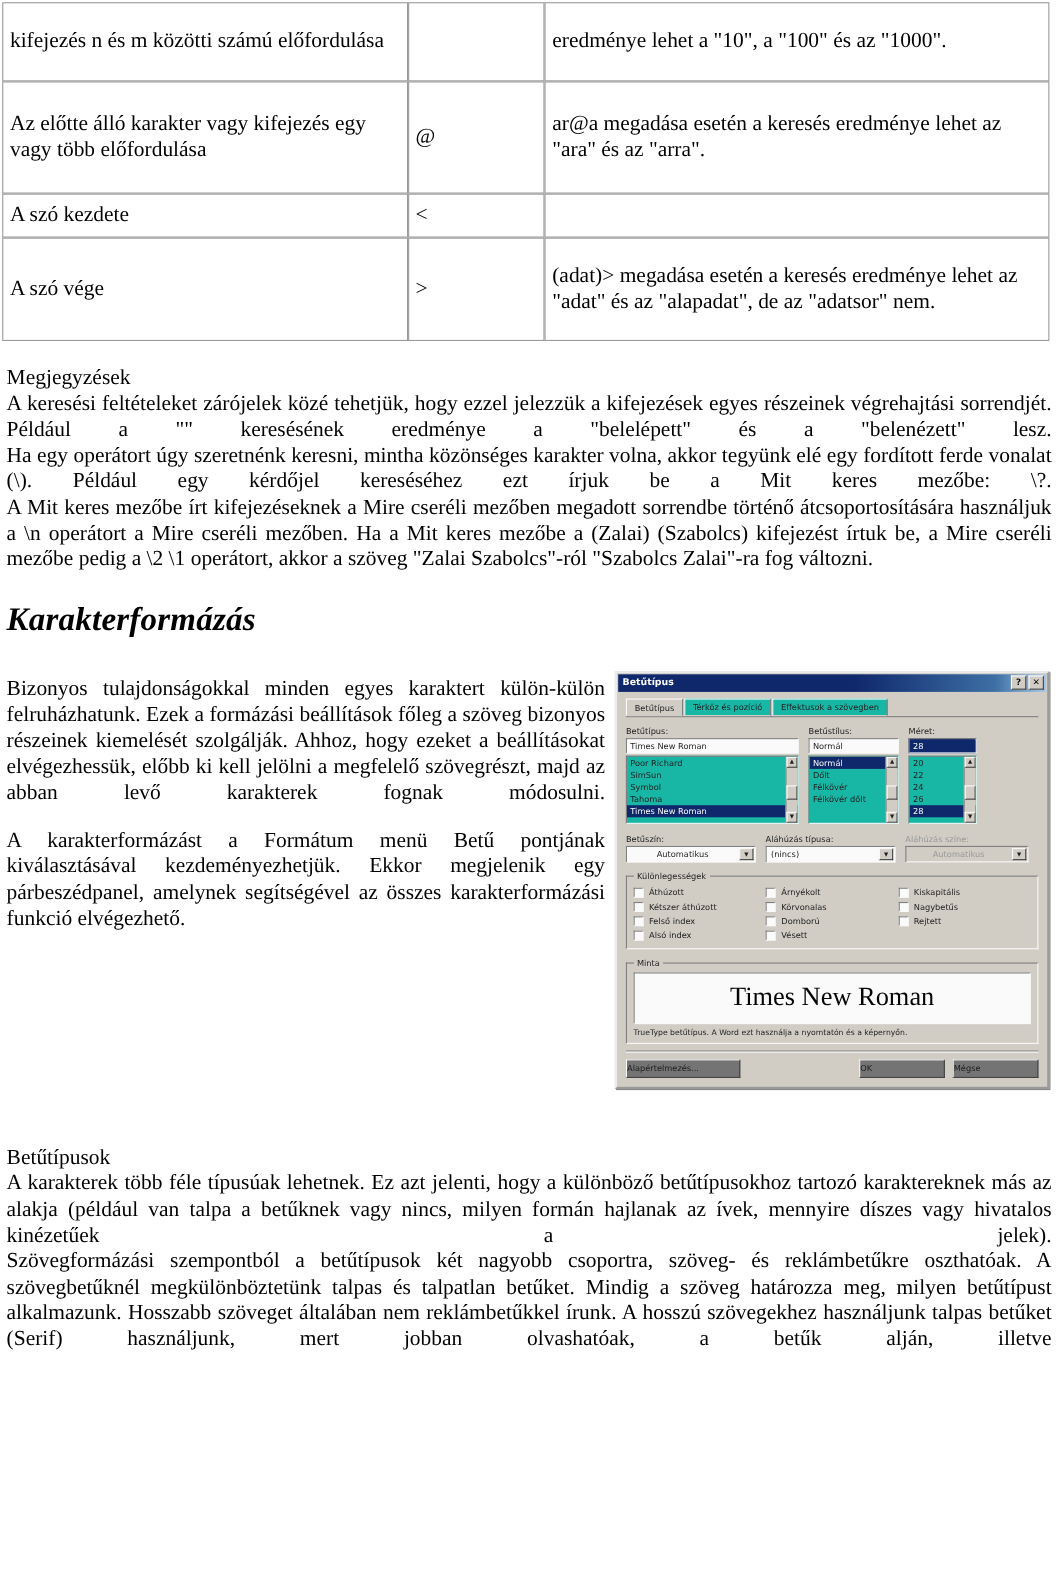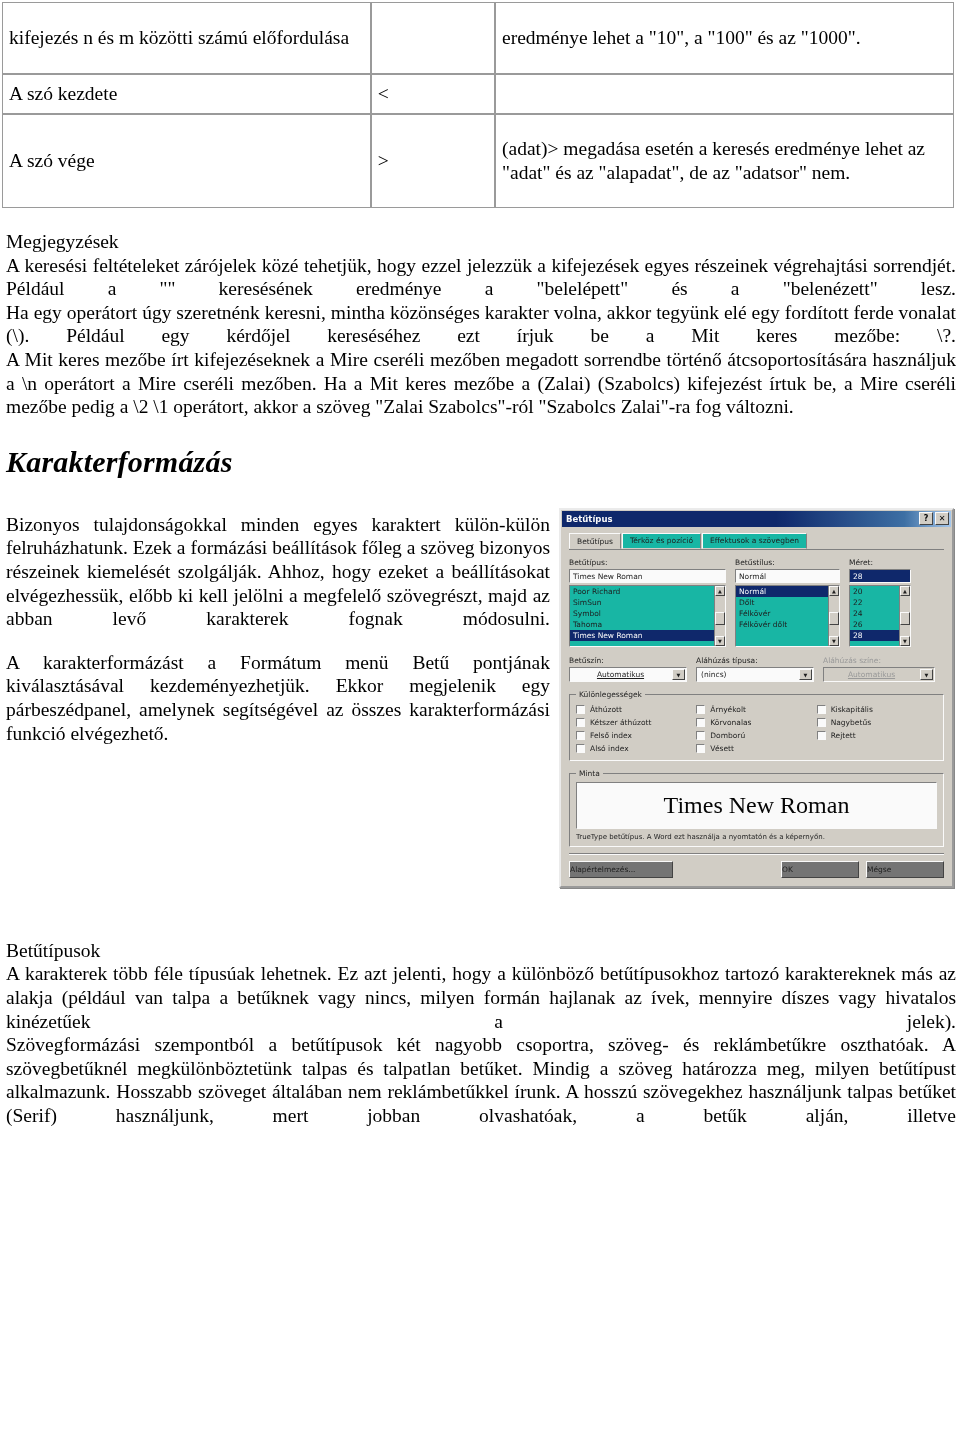--- a/index.html
+++ b/index.html
@@ -214,21 +214,21 @@
     margin-top: 2px;
   }
   .combo .val {
     flex: 1;
     font-size: 7.5px;
     line-height: 13px;
     padding: 0 4px;
     white-space: nowrap;
     overflow: hidden;
   }
-  .combo .val.ctr { text-align: center; text-decoration: underline; }
+  .combo .val.ctr { text-align: center; }
   .combo .arw {
     width: 13px;
     background: #d4d0c8;
     border: 1px solid;
     border-color: #fff #404040 #404040 #fff;
     font-size: 5px;
     line-height: 11px;
     text-align: center;
     margin: 1px;
   }
@@ -299,20 +299,25 @@
 </style>
 </head>
 <body>
 
 <table class="op-table">
   <tbody>
     <tr class="r1">
       <td class="c1">kifejezés n és m közötti számú előfordulása</td>
       <td class="c2"></td>
       <td class="c3">eredménye lehet a "10", a "100" és az "1000".</td>
+    </tr>
+    <tr class="r2">
+      <td class="c1">Az előtte álló karakter vagy kifejezés egy vagy több előfordulása</td>
+      <td class="c2">@</td>
+      <td class="c3">ar@a megadása esetén a keresés eredménye lehet az "ara" és az "arra".</td>
     </tr>
     <tr class="r3">
       <td class="c1">A szó kezdete</td>
       <td class="c2">&lt;</td>
       <td class="c3"></td>
     </tr>
     <tr class="r4">
       <td class="c1">A szó vége</td>
       <td class="c2">&gt;</td>
       <td class="c3">(adat)&gt; megadása esetén a keresés eredménye lehet az "adat" és az "alapadat", de az "adatsor" nem.</td>
@@ -367,21 +372,21 @@
               <li class="sel">Times New Roman</li>
             </ul>
             <div class="sbar">
               <div class="sbtn">▲</div>
               <div class="sthumb"></div>
               <div class="sbtn">▼</div>
             </div>
           </div>
         </div>
 
-        <div style="width:105px">
+        <div style="width:82px">
           <span class="fld-label">Betűstílus:</span>
           <div class="tbox">Normál</div>
           <div class="lbox" style="height:62px">
             <ul>
               <li class="sel">Normál</li>
               <li>Dőlt</li>
               <li>Félkövér</li>
               <li>Félkövér dőlt</li>
             </ul>
             <div class="sbar">

